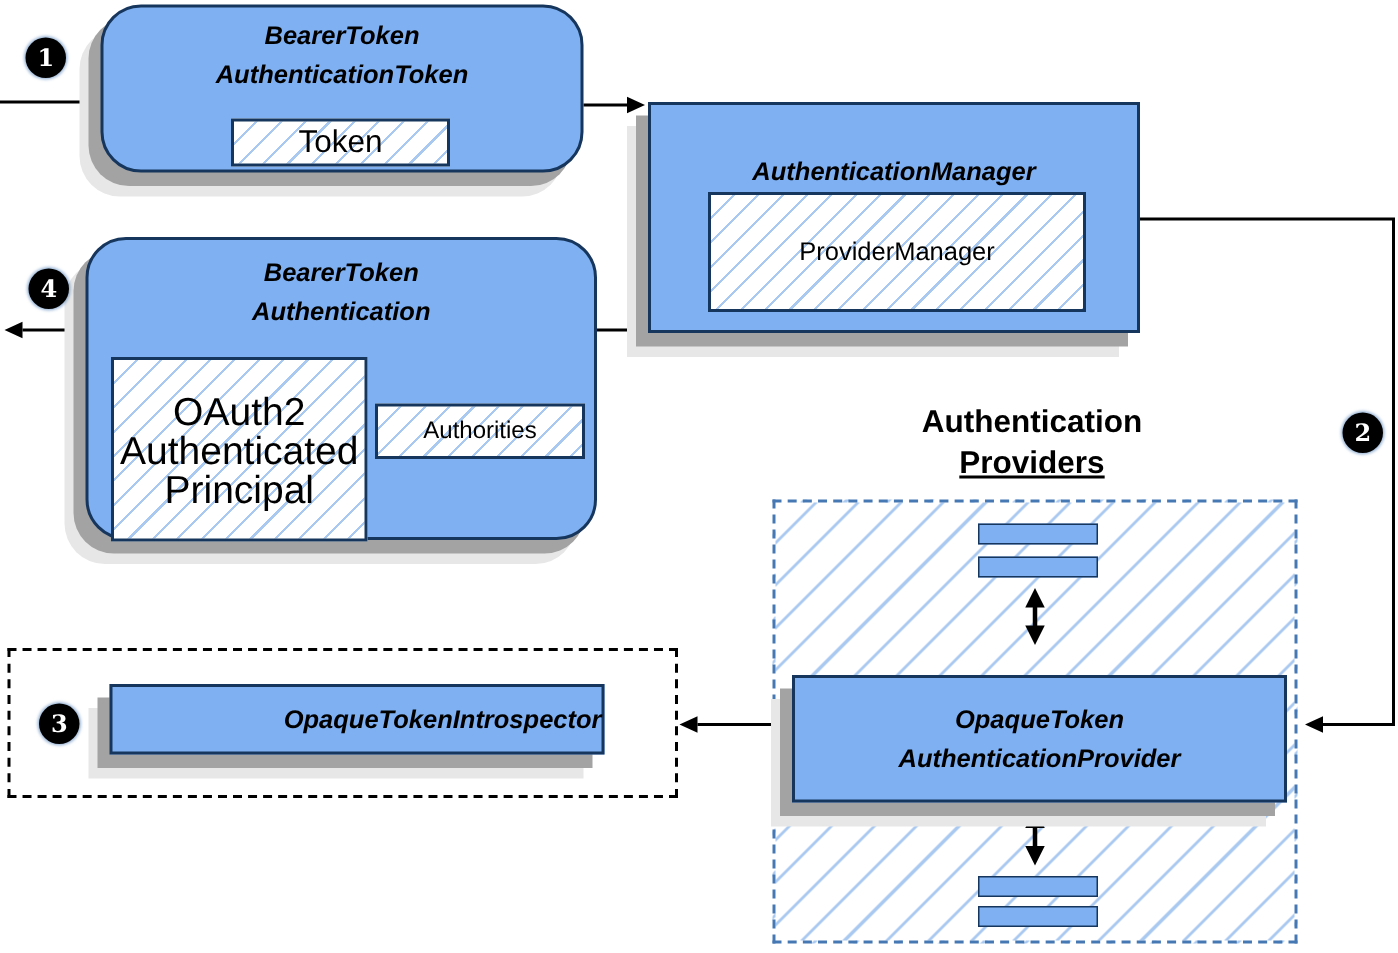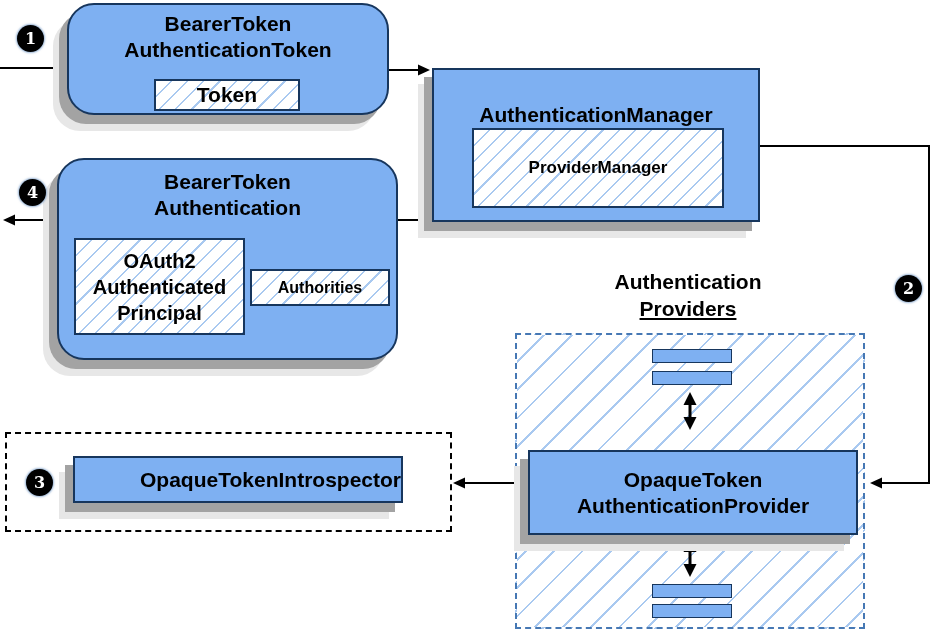--- a/index.html
+++ b/index.html
@@ -15,25 +15,25 @@
   }
   html,body{margin:0;padding:0;background:#fff;}
   body{font-family:"Liberation Sans", sans-serif;}
   .stage{position:relative;width:932px;height:635px;overflow:hidden;background:#fff;}
   .stage *{box-sizing:border-box;}
 
   .node{position:absolute;background:var(--box-fill);border:2px solid var(--box-border);
         color:#000;font-weight:bold;text-align:center;}
   .shadowed{box-shadow:-8px 9px 0 var(--shadow-dark), -14px 16px 0 var(--shadow-light);}
   .rounded{border-radius:27px;}
-  .title{display:block;font-size:21px;line-height:26px;font-weight:bold;color:#000;}
+  .title{display:block;font-size:17px;line-height:26px;font-weight:bold;color:#000;font-style:italic;}
 
   .hatchbox{position:absolute;background-color:#fff;
     background-image:repeating-linear-gradient(135deg, transparent 0 10px, var(--hatch) 10px 11.5px);
-    border:2px solid var(--box-border);color:#000;font-weight:bold;
+    border:2px solid var(--box-border);color:#000;font-weight:normal;
     display:flex;flex-direction:column;align-items:center;justify-content:center;text-align:center;}
 
   .providers-container{position:absolute;left:515px;top:333px;width:350px;height:296px;
     border:2px dashed var(--container-border);background-color:#fff;
     background-image:repeating-linear-gradient(135deg, transparent 0 18px, var(--hatch) 18px 20px);}
 
   .introspector-container{position:absolute;left:5px;top:432px;width:447px;height:100px;
     border:2px dashed #000;background:#fff;}
 
   .bar{position:absolute;left:652px;width:80px;height:14px;background:var(--box-fill);
@@ -96,21 +96,21 @@
   <div class="node shadowed" style="left:432px;top:68px;width:328px;height:154px;padding-top:32px;">
     <span class="title">AuthenticationManager</span>
     <div class="hatchbox" style="left:38px;top:58px;width:252px;height:80px;font-size:17px;">
       <span>ProviderManager</span>
     </div>
   </div>
 
   <div class="node rounded shadowed" style="left:57px;top:158px;width:341px;height:202px;padding-top:9px;">
     <span class="title">BearerToken</span>
     <span class="title">Authentication</span>
-    <div class="hatchbox" style="left:15px;top:78px;width:171px;height:97px;font-size:20px;line-height:26px;">
+    <div class="hatchbox" style="left:15px;top:78px;width:171px;height:123px;font-size:26px;line-height:26px;">
       <span>OAuth2</span>
       <span>Authenticated</span>
       <span>Principal</span>
     </div>
     <div class="hatchbox" style="left:191px;top:109px;width:140px;height:37px;font-size:16px;">
       <span>Authorities</span>
     </div>
   </div>
 
   <div class="free-label" style="left:556px;top:268px;width:264px;">

